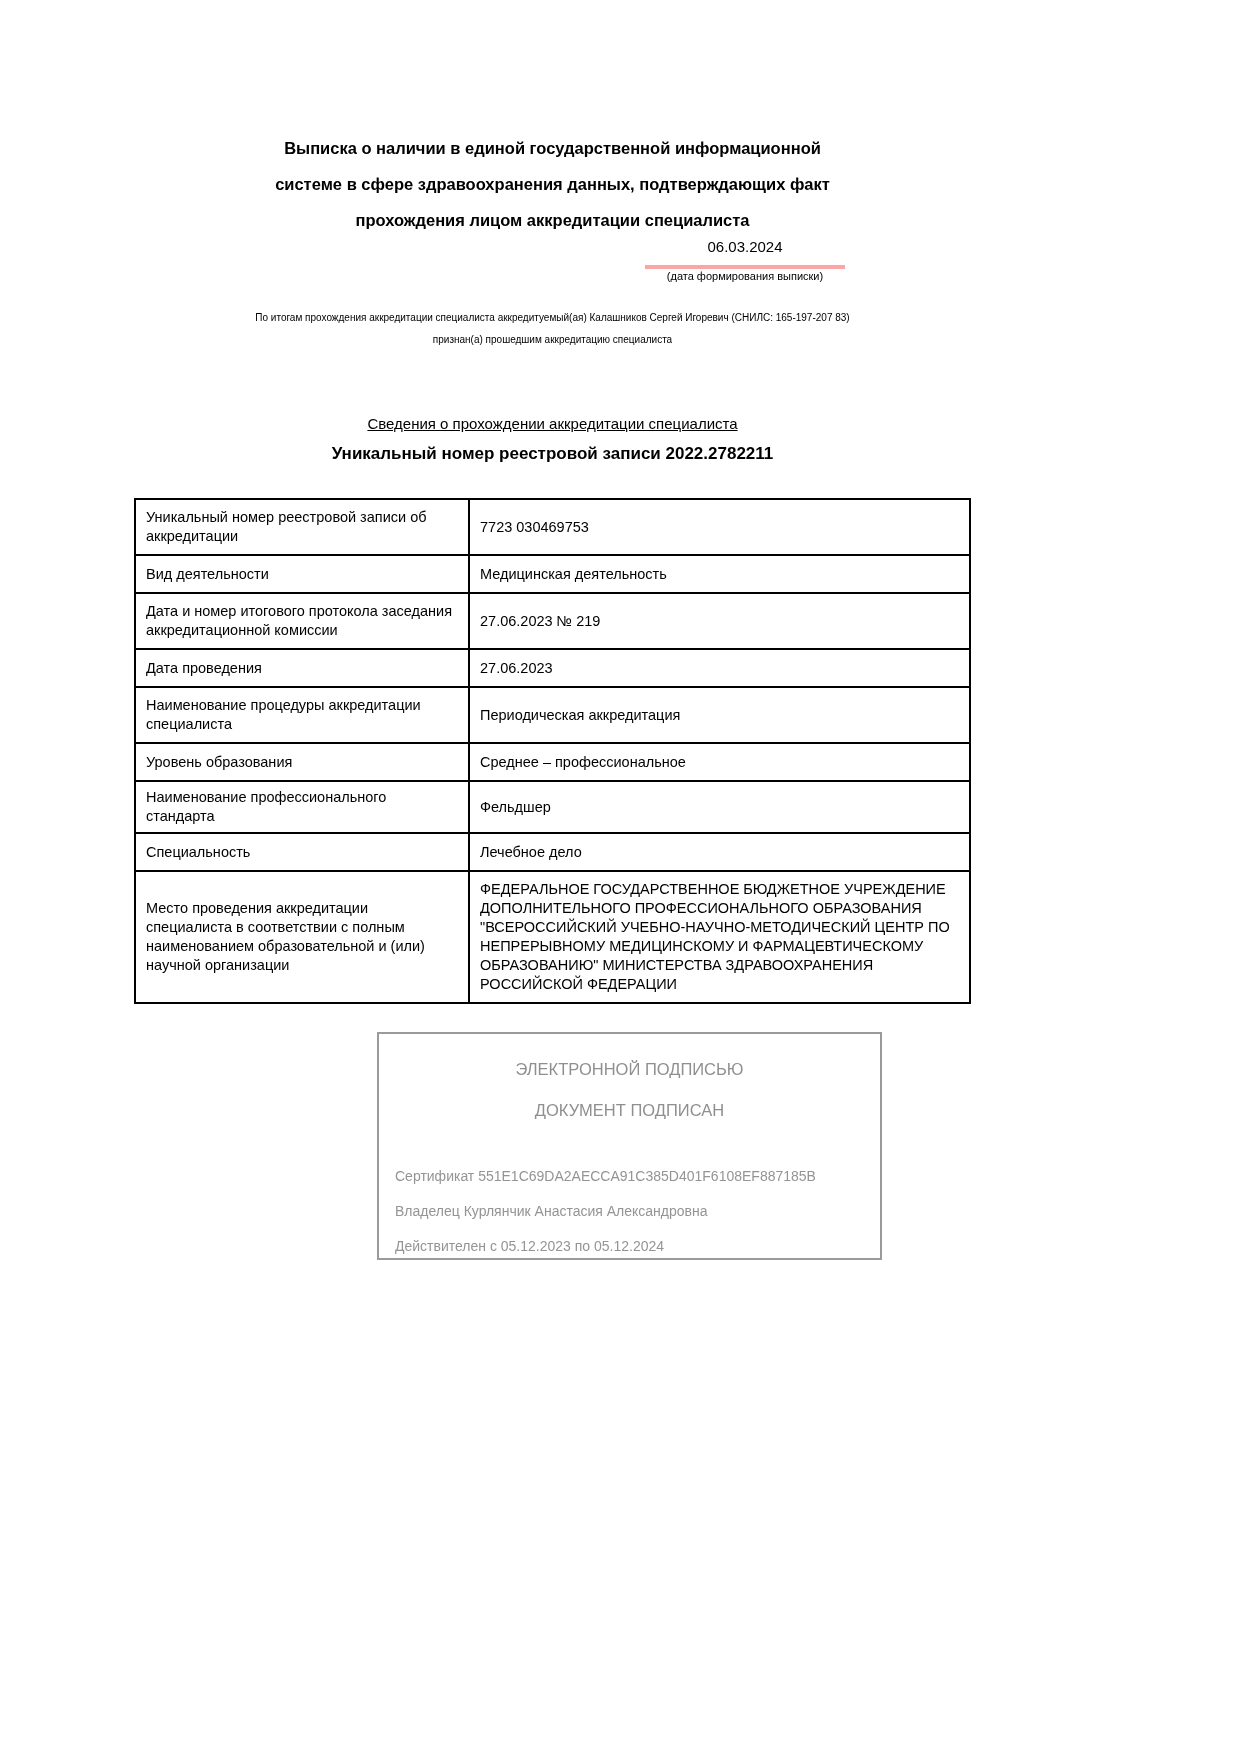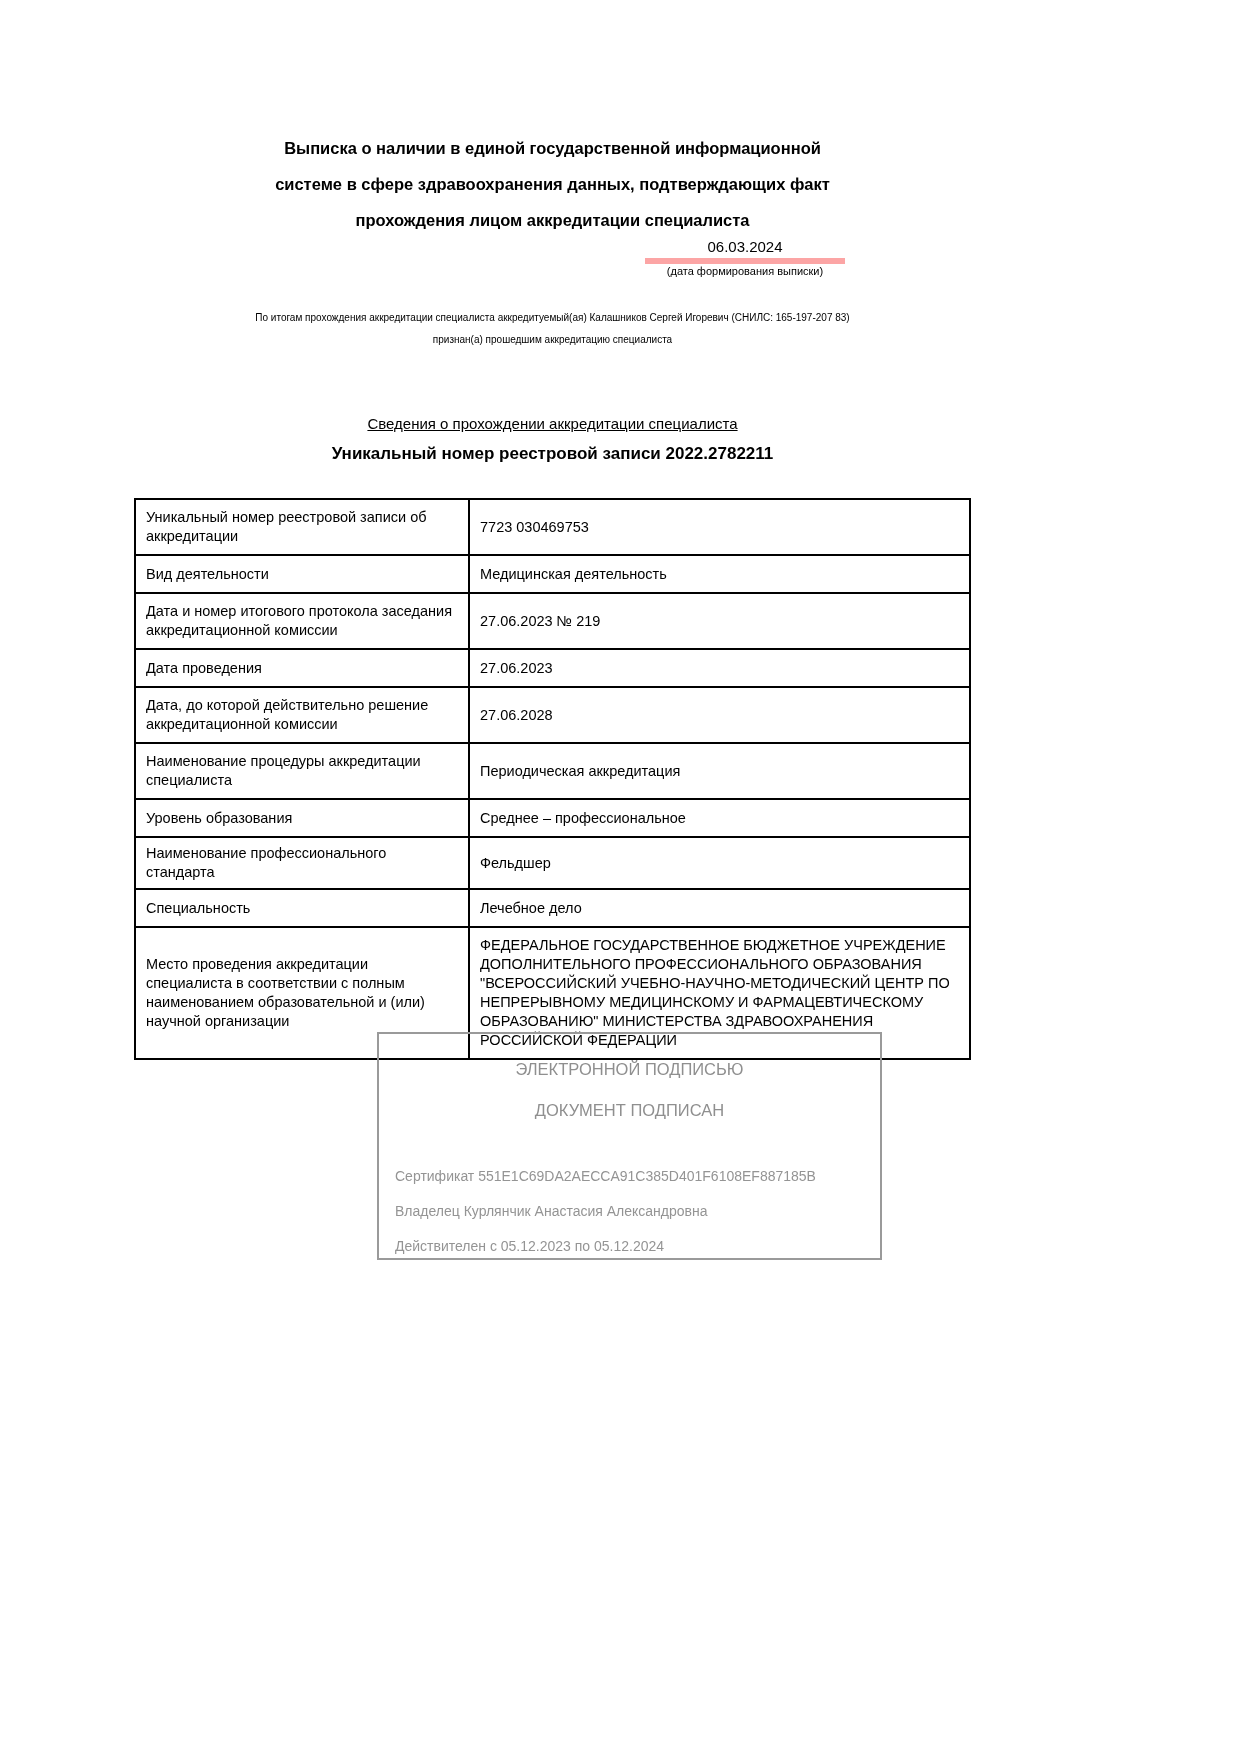--- a/index.html
+++ b/index.html
@@ -34,22 +34,22 @@
   }
   .date-block {
     position: absolute;
     top: 238px;
     left: 511px;
     width: 200px;
     text-align: center;
   }
   .date-value {
     font-size: 15px;
-    padding-bottom: 3px;
-    border-bottom: 6px solid #fca5a5;
+    padding-bottom: 10px;
+    border-bottom: 4px solid #fca5a5;
   }
   .date-caption {
     font-size: 11px;
     padding-top: 1px;
   }
   .intro {
     position: absolute;
     top: 307px;
     left: 0;
     width: 100%;
@@ -159,24 +159,20 @@
         </tr>
         <tr class="double">
           <td>Дата и номер итогового протокола заседания аккредитационной комиссии</td>
           <td>27.06.2023 № 219</td>
         </tr>
         <tr class="single">
           <td>Дата проведения</td>
           <td>27.06.2023</td>
         </tr>
         <tr class="double">
-          <td>Дата, до которой действительно решение аккредитационной комиссии</td>
-          <td>27.06.2028</td>
-        </tr>
-        <tr class="double">
           <td>Наименование процедуры аккредитации специалиста</td>
           <td>Периодическая аккредитация</td>
         </tr>
         <tr class="single">
           <td>Уровень образования</td>
           <td>Среднее – профессиональное</td>
         </tr>
         <tr class="single">
           <td>Наименование профессионального стандарта</td>
           <td>Фельдшер</td>

